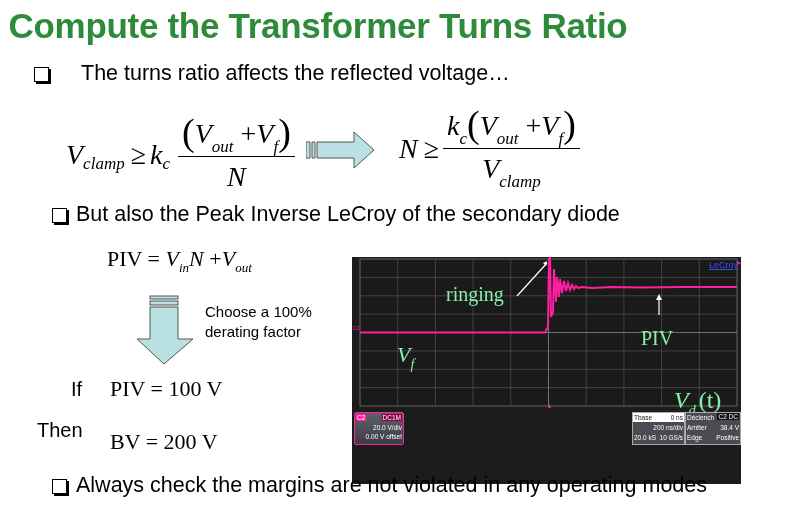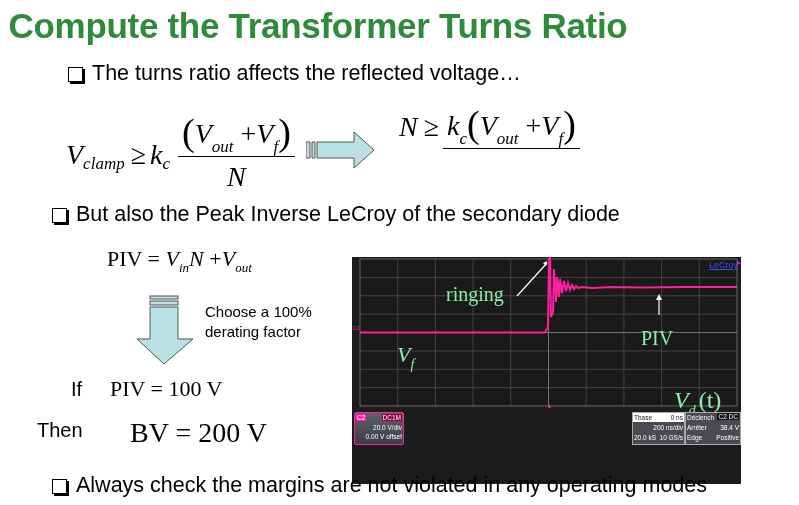--- a/index.html
+++ b/index.html
@@ -22,21 +22,21 @@
   .scope { left: 352px; top: 257px; width: 389px; height: 227px; background: #1c1c1c; }
   .scope svg { position: absolute; left: 0; top: 0; }
   .scope-lbl { position: absolute; color: #86efac; font-family: "Liberation Serif", serif; }
   .panel { position: absolute; font-family: "Liberation Sans", sans-serif; font-size: 6.5px; color: #fff; }
 </style>
 </head>
 <body>
 
 <div class="abs title">Compute the Transformer Turns Ratio</div>
 
-<div class="abs bullet-line" style="left:68px; top:61px;">
+<div class="abs bullet-line" style="left:34px; top:61px;gap:23px;">
   <span class="box"></span>
   <span>The turns ratio affects the reflected voltage…</span>
 </div>
 
 <div class="abs math" style="left:66px; top:112px; display:flex; align-items:center;">
   <i>V</i>
     <span class="sub">clamp</span>
   <span style="margin:0 4px 0 6px;">≥</span>
   <i>k</i>
     <span class="sub" style="margin-right:8px;">c</span>
@@ -50,20 +50,21 @@
   <polygon points="0,11 4,11 4,27 0,27" fill="#b9e0e3" stroke="#555" stroke-width="1"></polygon>
   <polygon points="6,11 9,11 9,27 6,27" fill="#b9e0e3" stroke="#555" stroke-width="1"></polygon>
   <polygon points="11,11 48,11 48,1 68,19 48,37 48,27 11,27" fill="#b9e0e3" stroke="#555" stroke-width="1"></polygon>
 </svg>
 
 <div class="abs math" style="left:399px; top:104px; display:flex; align-items:center;">
   <i>N</i>
   <span style="margin:0 4px 0 6px;">≥</span>
   <span class="frac">
     <span class="num"><i>k</i><span class="sub">c</span><span class="paren">(</span><i>V</i><span class="sub">out</span> <span>+</span><i>V</i><span class="sub">f</span><span class="paren">)</span></span>
+    <span class="den"><i>V</i><span class="sub">clamp</span></span>
   </span>
 </div>
 
 <div class="abs bullet-line" style="left:52px; top:202px;">
   <span class="box"></span>
   <span>But also the Peak Inverse LeCroy of the secondary diode</span>
 </div>
 
 <div class="abs math" style="left:82px; top:246px; font-size:22px;margin-left:25px;">
   <span>PIV</span>
@@ -79,21 +80,21 @@
 </svg>
 
 <div class="abs" style="left:205px; top:302px; font-size:15px; line-height:20px;">
   <div>Choose a 100%</div>
   <div>derating factor</div>
 </div>
 
 <div class="abs" style="left:71px; top:378px; font-size:20px;">If</div>
 <div class="abs serif" style="left:110px; top:376px; font-size:22px;">PIV = 100 V</div>
 <div class="abs" style="left:37px; top:419px; font-size:20px;">Then</div>
-<div class="abs serif" style="left:110px; top:417px; font-size:28px;margin-left:20px;">BV = 200 V</div>
+<div class="abs serif" style="left:110px; top:429px; font-size:22px;">BV = 200 V</div>
 
 <div class="abs scope">
   <svg width="389" height="188">
     <rect x="8" y="2" width="377" height="147" fill="#1a1a1a" stroke="#666" stroke-width="1"></rect>
 
     <g stroke="#555" stroke-width="0.7">
       <line x1="45.7" y1="2" x2="45.7" y2="149"></line>
         <line x1="83.4" y1="2" x2="83.4" y2="149"></line>
       <line x1="121.1" y1="2" x2="121.1" y2="149"></line>
         <line x1="158.8" y1="2" x2="158.8" y2="149"></line>

